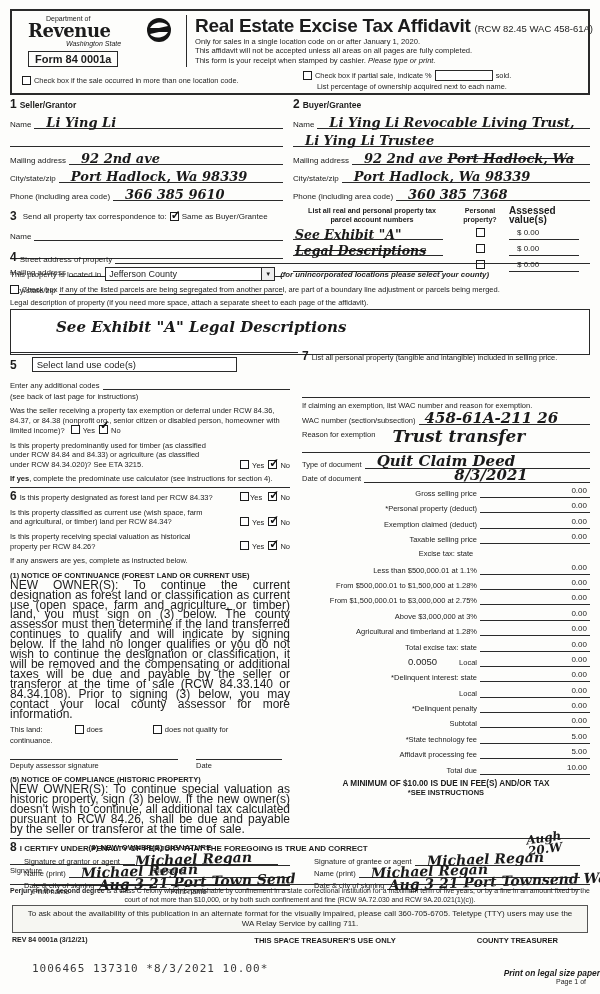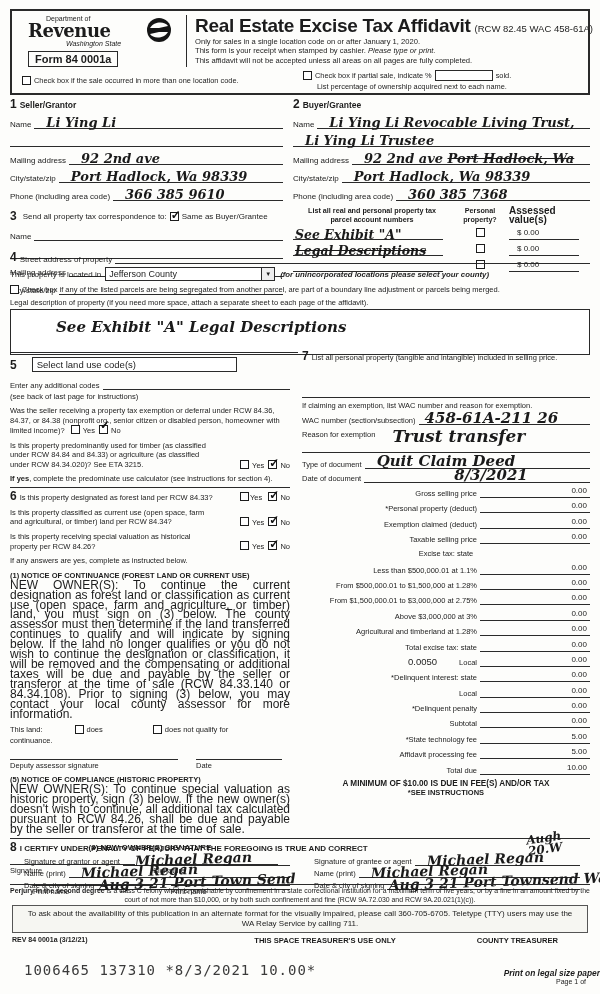--- a/index.html
+++ b/index.html
@@ -136,21 +136,21 @@
   .s8row .fval .hw { font-size:14px; bottom:-4px; transform:rotate(-2deg); transform-origin:left bottom; }
   .corner-note { position:absolute; right:28px; top:-6px; font-size:12px; transform:rotate(-8deg); line-height:11px; text-align:center; }
 
   
   .perjury { position:absolute; left:10px; top:884px; width:580px; font-size:6.9px; line-height:8.6px; text-align:center; border-top:1.2px solid #2a2a2a; padding-top:2px; }
   .accessbox { position:absolute; left:12px; top:905px; width:576px; border:1.5px solid #555; font-size:8px; line-height:10px; text-align:center; padding:3px 10px; background:#f6f6f2; }
   .footer { position:absolute; left:12px; top:936px; width:576px; display:flex; font-size:7.6px; }
   .footer .f1 { width:200px; font-size:7px; font-weight:bold; }
   .footer .f2 { flex:1; text-align:center; font-weight:bold; }
   .footer .f3 { width:150px; text-align:right; font-weight:bold; padding-right:30px; }
-  .stamp { position:absolute; left:24px; top:962px; font-family:"DejaVu Sans Mono", monospace; font-size:14px; color:#3a3a3a; letter-spacing:1px; }
+  .stamp { position:absolute; left:32px; top:962px; font-family:"DejaVu Sans Mono", monospace; font-size:11px; color:#3a3a3a; letter-spacing:1px; }
   .printnote { position:absolute; right:0px; top:968px; text-align:right; }
   .printnote .p1 { font-size:8.4px; font-weight:bold; font-style:italic; }
   .printnote .p2 { font-size:7px; padding-right:14px; }
 </style>
 </head>
 <body>
 
 <div class="sheet">
 
   <div class="header-box">
@@ -167,22 +167,22 @@
         </span>
         <div class="brand-wa">Washington State</div>
         <div class="formnum">Form 84 0001a</div>
       </div>
       <div class="title-area">
         <div class="title-line1">
           <span class="title-main">Real Estate Excise Tax Affidavit</span>
           <span class="title-rcw">(RCW 82.45 WAC 458-61A)</span>
         </div>
         <div class="title-sub">Only for sales in a single location code on or after January 1, 2020.</div>
+        <div class="title-sub">This affidavit will not be accepted unless all areas on all pages are fully completed.</div>
         <div class="title-sub"><span>This form is your receipt when stamped by cashier. </span><span class="i">Please type or print.</span></div>
-        <div class="title-sub">This affidavit will not be accepted unless all areas on all pages are fully completed.</div>
       </div>
     </div>
     <div class="header-checks">
       <div class="hc-left">
         <span class="cb"></span>
         <span>Check box if the sale occurred in more than one location code.</span>
       </div>
       <div class="hc-right">
         <div class="hc-r1">
           <span class="cb"></span>
@@ -360,21 +360,21 @@
         <span class="qt"><span>Is this property predominantly used for timber (as classified</span><br><span>under RCW 84.84 and 84.33) or agriculture (as classified</span><br><span>under RCW 84.34.020)? See ETA 3215.</span></span>
         <span class="yn"><span class="cb"></span> <span>Yes</span><span class="cb checked"></span> <span>No</span></span>
       </div>
       <div class="ifyes"><span class="b">If yes</span><span>, complete the predominate use calculator (see instructions for section 4).</span></div>
 
       <div class="sec6head">
         <span class="qt"><span class="secnum">6</span><span>Is this property designated as forest land per RCW 84.33?</span></span>
         <span class="yn"><span class="cb"></span><span>Yes</span> <span class="cb checked"></span> <span>No</span></span>
       </div>
       <div class="q-flex">
-        <span class="qt"><span>Is this property classified as current use (open space, farm</span><br><span>and agricultural, or timber) land per RCW 84.34?</span></span>
+        <span class="qt"><span>Is this property classified as current use (wish space, farm</span><br><span>and agricultural, or timber) land per RCW 84.34?</span></span>
         <span class="yn"><span class="cb"></span> <span>Yes</span><span class="cb checked"></span> <span>No</span></span>
       </div>
       <div class="q-flex">
         <span class="qt"><span>Is this property receiving special valuation as historical</span><br><span>property per RCW 84.26?</span></span>
         <span class="yn"><span class="cb"></span> <span>Yes</span><span class="cb checked"></span> <span>No</span></span>
       </div>
       <div class="q">If any answers are yes, complete as instructed below.</div>
       <div class="para-t">(1) NOTICE OF CONTINUANCE (FOREST LAND OR CURRENT USE)</div>
       <div class="para">NEW OWNER(S): To continue the current designation as forest land or classification as current use (open space, farm and agriculture, or timber) land, you must sign on (3) below. The county assessor must then determine if the land transferred continues to qualify and will indicate by signing below. If the land no longer qualifies or you do not wish to continue the designation or classification, it will be removed and the compensating or additional taxes will be due and payable by the seller or transferor at the time of sale (RCW 84.33.140 or 84.34.108). Prior to signing (3) below, you may contact your local county assessor for more information.</div>
       <div class="thisland">

